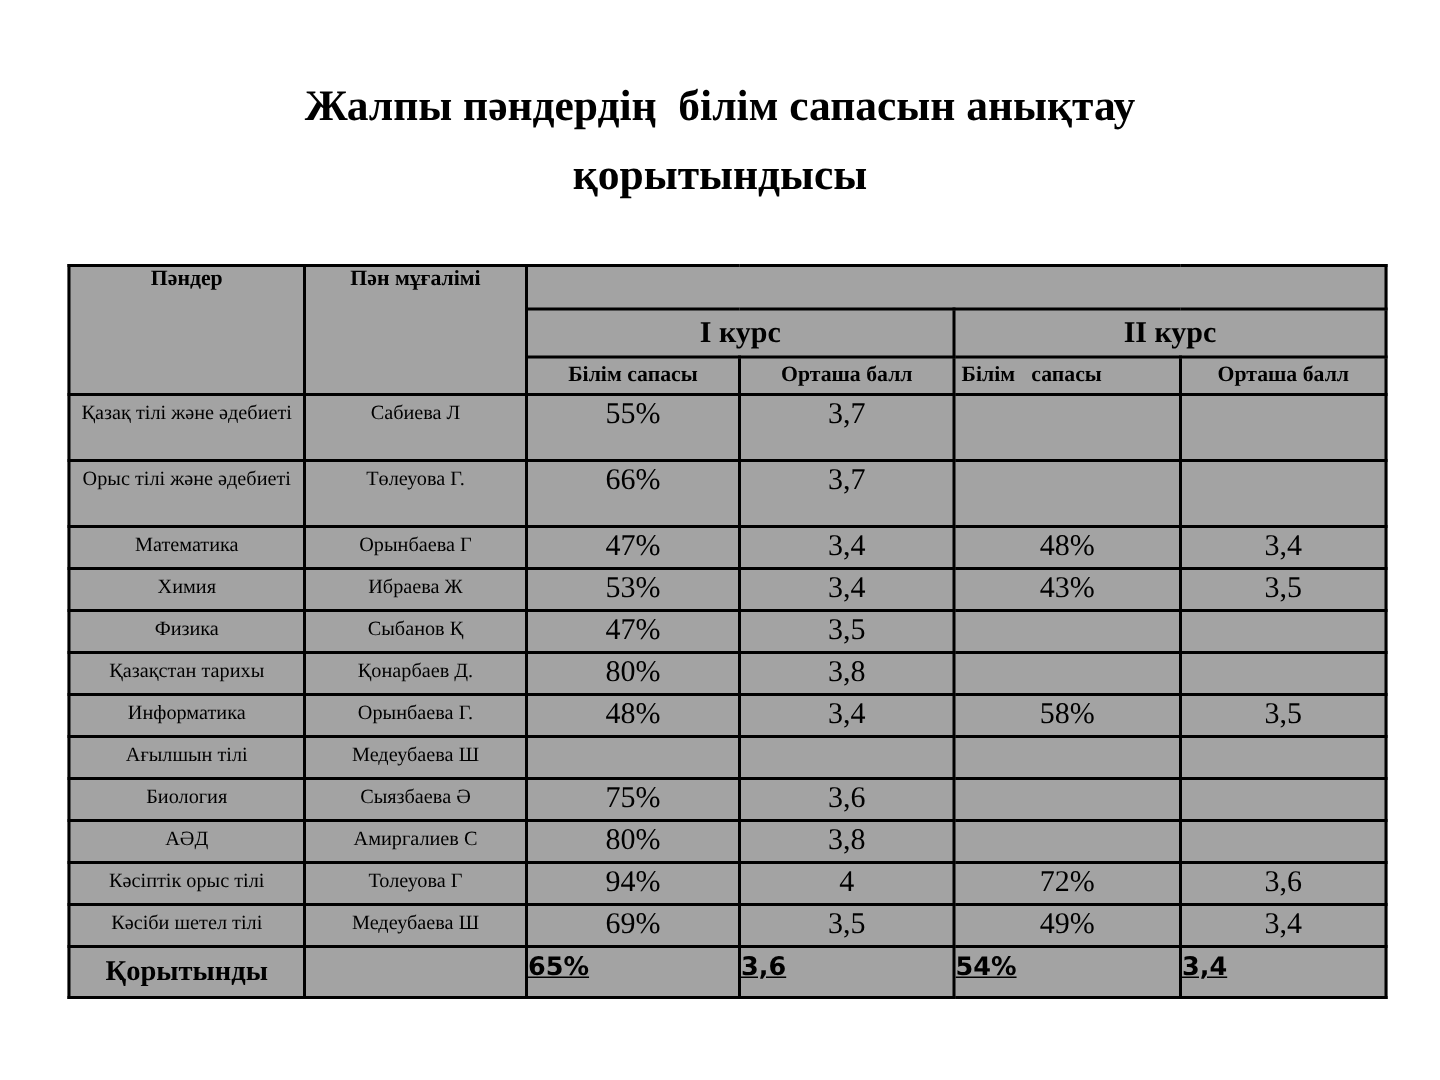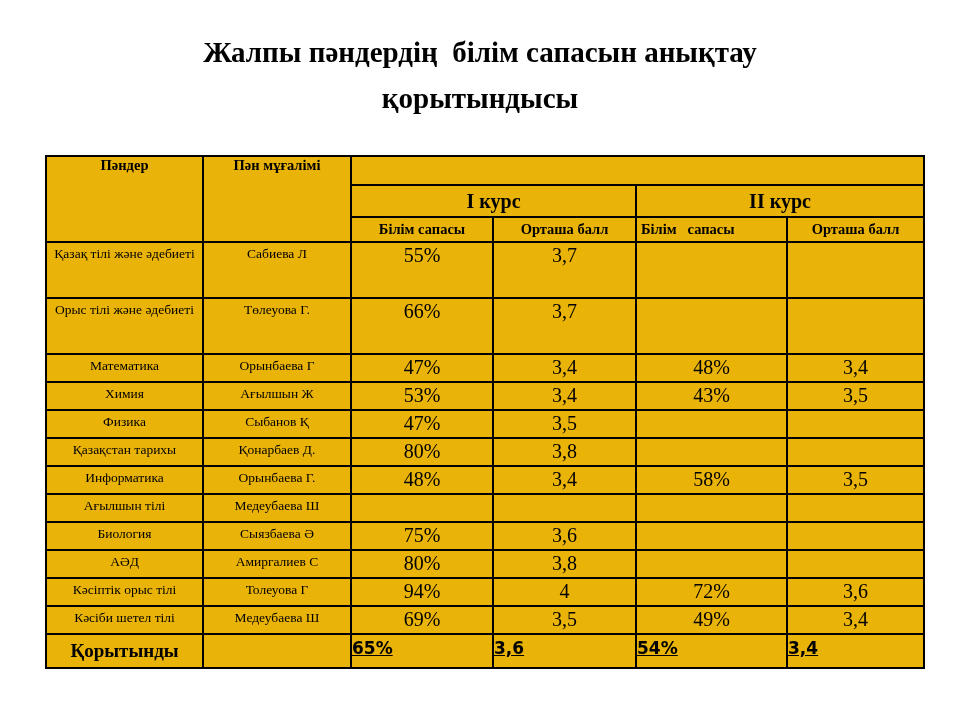--- a/index.html
+++ b/index.html
@@ -11,40 +11,40 @@
     position: relative;
     width: 960px;
     height: 720px;
     background: #ffffff;
     overflow: hidden;
     font-family: "Liberation Serif", serif;
     color: #000000;
   }
   .title {
     margin: 0;
-    padding-top: 29px;
+    padding-top: 48px;
     text-align: center;
     font-family: "Liberation Serif", serif;
     font-weight: bold;
     font-size: 29px;
     line-height: 46px;
     color: #000000;
   }
   .title .title-line {
     display: block;
     white-space: pre;
   }
   table.results {
     position: absolute;
     left: 45px;
-    top: 155px;
+    top: 176px;
     border-collapse: collapse;
     table-layout: fixed;
     width: 878px;
-    background: #eab308;
+    background: #a3a3a3;
   }
   table.results th,
   table.results td {
     border: 2px solid #000000;
     padding: 0;
     overflow: hidden;
   }
   
   th.h-subjects, th.h-teacher {
     vertical-align: top;
@@ -71,21 +71,21 @@
     font-weight: bold;
     font-size: 14.5px;
     white-space: pre;
   }
   th.h-metric.left-align {
     text-align: left;
     padding-left: 4px;
   }
   
   tr.data-row { height: 28px; }
-  tr.data-row.tall { height: 56px; }
+  tr.data-row.tall { height: 44px; }
   td.subject-cell, td.teacher-cell {
     vertical-align: top;
     text-align: center;
     font-family: "Liberation Serif", serif;
     font-size: 13.5px;
     line-height: 21px;
     padding: 2px 4px 1px 4px;
   }
   td.num-cell {
     vertical-align: top;
@@ -176,21 +176,21 @@
       <td class="subject-cell">Математика</td>
       <td class="teacher-cell">Орынбаева Г</td>
       <td class="num-cell">47%</td>
       <td class="num-cell">3,4</td>
       <td class="num-cell">48%</td>
       <td class="num-cell">3,4</td>
     </tr>
 
     <tr class="data-row">
       <td class="subject-cell">Химия</td>
-      <td class="teacher-cell">Ағылшын Ж</td>
+      <td class="teacher-cell">Ибраева Ж</td>
       <td class="num-cell">53%</td>
       <td class="num-cell">3,4</td>
       <td class="num-cell">43%</td>
       <td class="num-cell">3,5</td>
     </tr>
 
     <tr class="data-row">
       <td class="subject-cell">Физика</td>
       <td class="teacher-cell">Сыбанов  Қ</td>
       <td class="num-cell">47%</td>

